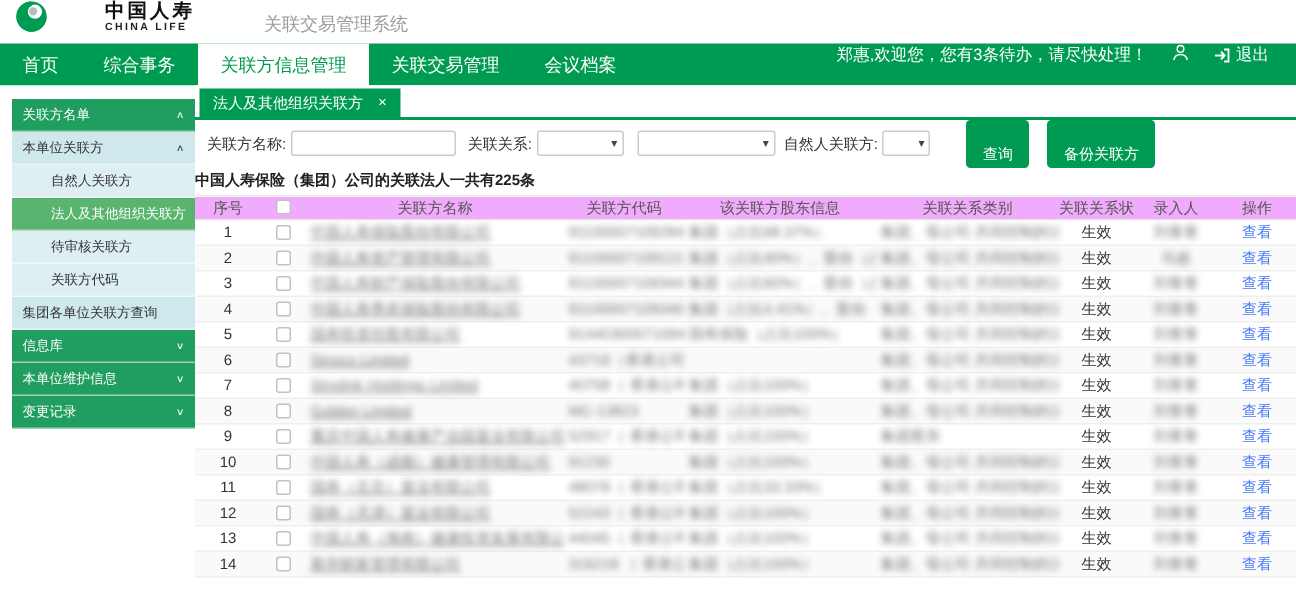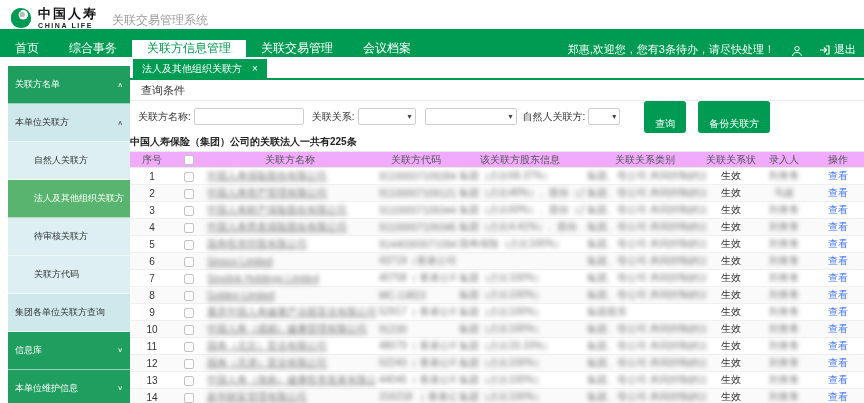--- a/index.html
+++ b/index.html
@@ -1,41 +1,41 @@
 <!DOCTYPE html>
 <html><head>
 <meta charset="utf-8">
 <style>
   * { margin:0; padding:0; box-sizing:border-box; }
   html,body { width:864px; height:403px; overflow:hidden; background:#fff;
     font-family:"Liberation Sans","DejaVu Sans",sans-serif; }
 
   
-  .topbar { height:29px; display:flex; align-items:flex-end; padding-left:10px; background:#fff; }
+  .topbar { height:29px; display:flex; align-items:flex-start; padding-left:10px; background:#fff;gap:32px; }
   .logo { width:22px; height:22px; margin-right:6px; }
   .brand-text { display:flex; flex-direction:column; line-height:1; }
   .brand-cn { font-size:13px; font-weight:bold; color:#111; letter-spacing:2px; }
   .brand-en { font-size:7px; font-weight:bold; color:#222; letter-spacing:1.6px; margin-top:2px; }
   .sys-title { font-size:12px; color:#9b9b9b; margin-left:14px; margin-top:8px; }
 
   
   .navbar { height:28px; background:#009b52; display:flex; align-items:stretch; color:#fff; }
-  .nav-left { display:flex;align-items:flex-end; }
+  .nav-left { display:flex; }
   .nav-item { display:flex; align-items:center; padding:0 15px; font-size:12px; cursor:pointer; white-space:nowrap; }
   .nav-item.active { background:#ffffff; color:#009b52; }
-  .nav-right { margin-left:auto; display:flex; align-items:flex-end; gap:16px; padding-right:8px; }
+  .nav-right { margin-left:auto; display:flex; align-items:flex-start; gap:16px; padding-right:18px; }
   .welcome { font-size:11px; white-space:nowrap; }
   .icon-btn { display:flex; align-items:center; gap:3px; font-size:11px; cursor:pointer; white-space:nowrap; }
 
   
   .layout { display:flex; height:375px; background:#fff; }
 
   
   .sidebar { width:130px; padding:9px 0 0 8px; flex:none; }
-  .side-item { height:38px; display:flex; align-items:center; justify-content:space-between;
+  .side-item { height:22px; display:flex; align-items:center; justify-content:space-between;
     font-size:9px; padding:0 7px; border-bottom:1px solid rgba(255,255,255,.55); cursor:pointer; white-space:nowrap; }
   .side-item .chev { font-size:8px; transform:scaleY(.8); opacity:.9; }
   .s-dark    { background:#1f9e60; color:#fff; }
   .s-light   { background:#cfe8ec; color:#333; }
   .s-lighter { background:#ddeff2; color:#333; padding-left:26px; }
   .s-selected{ background:#58b46e; color:#fff; padding-left:26px; }
 
   
   .content { flex:1; min-width:0; display:flex; flex-direction:column; background:#fff; }
   .tabrow { height:23px; display:flex; align-items:flex-end; border-bottom:2px solid #009b52; background:#fff; }
@@ -160,21 +160,20 @@
 
   <main class="content">
 
     <div class="tabrow">
       <div class="tab">
         <span>法人及其他组织关联方</span>
         <span class="tab-close">×</span>
       </div>
     </div>
 
-    <div class="query-title">查询条件</div>
 
     <div class="form-row">
       <label>关联方名称:</label>
       <input class="q-input" style="">
       <label>关联关系:</label>
       <span class="select sel-1">
           <span class="arr">▾</span>
         </span>
       <span class="select sel-2">
           <span class="arr">▾</span>

